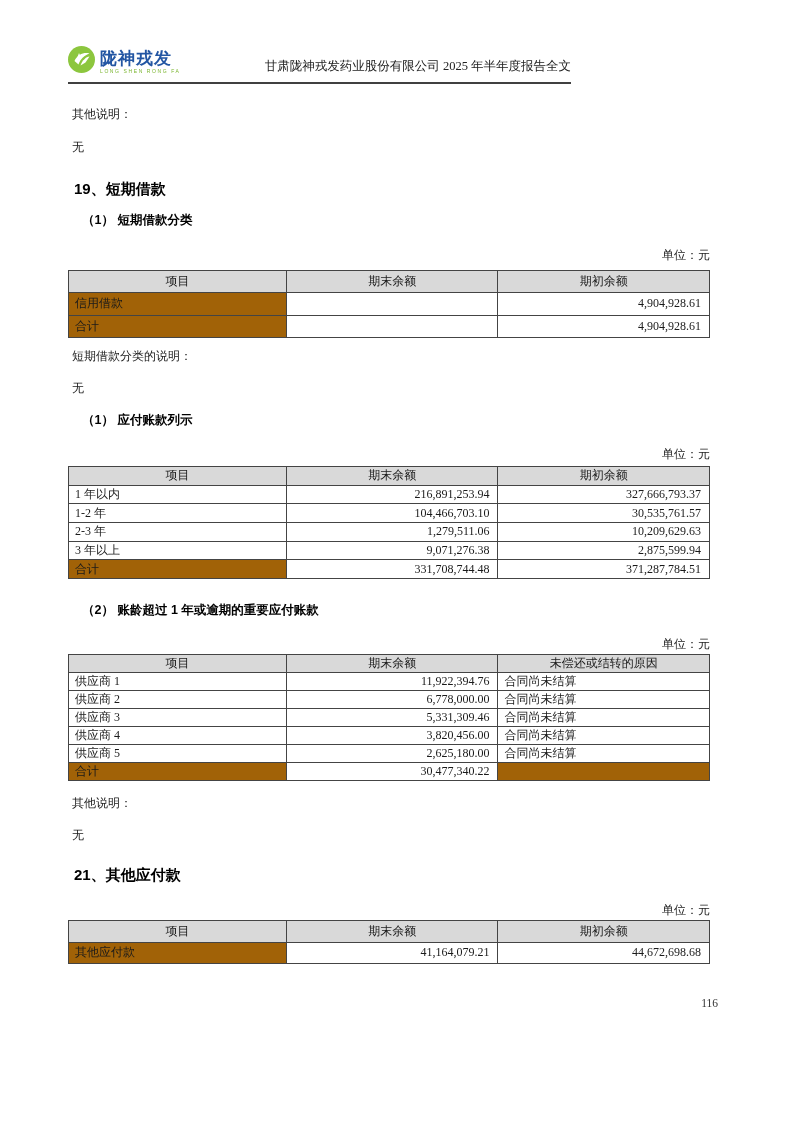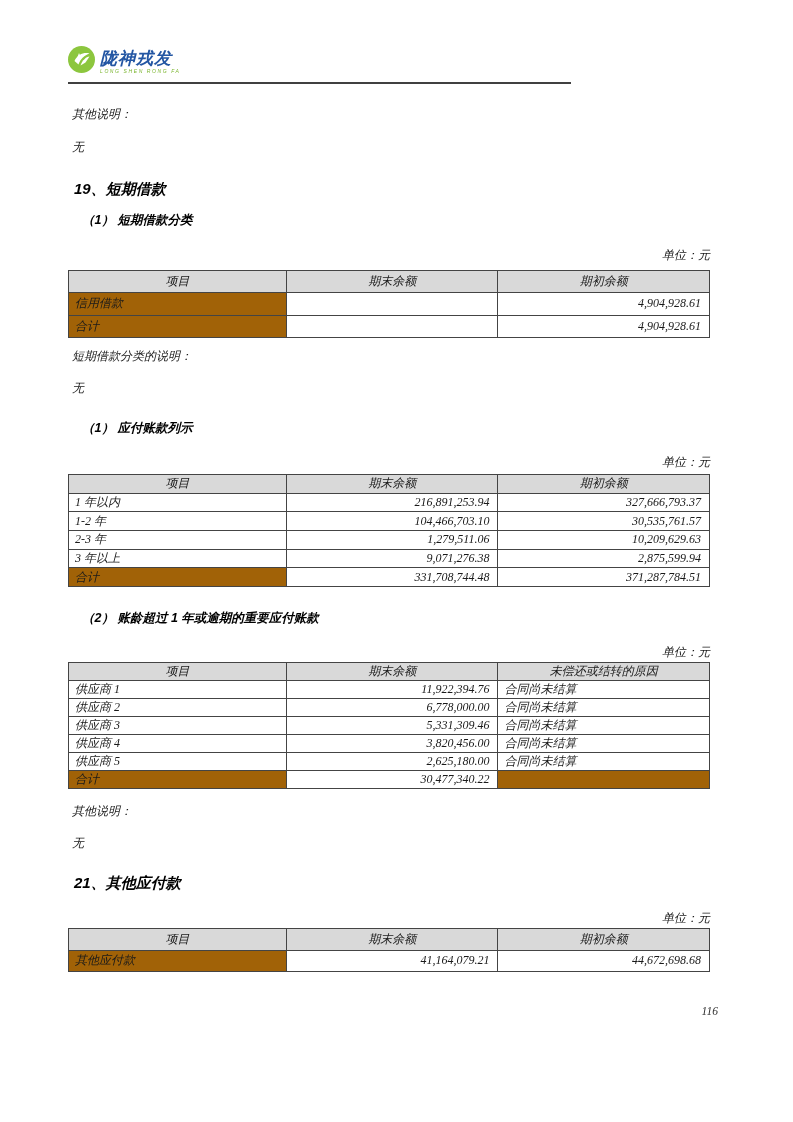--- a/index.html
+++ b/index.html
@@ -4,21 +4,21 @@
 <style>
   * { margin: 0; padding: 0; box-sizing: border-box; }
   html, body { background: #ffffff; }
   body {
     width: 793px; height: 1122px;
     font-family: "Liberation Serif", "DejaVu Serif", serif;
     color: #1a1a1a;
     overflow: hidden;
     position: relative;
   }
-  .page { padding: 46px 67px 0 68px; width: 638px; font-style: italic; }
+  .page { padding: 46px 67px 0 68px; width: 638px; }
 
   
   .hdr { display: flex; justify-content: space-between; align-items: flex-end; }
   .brand { display: flex; align-items: center; gap: 5px; }
   .brand-txt { display: flex; flex-direction: column; line-height: 1; }
   .brand-cn {
     font-family: "Liberation Sans", "DejaVu Sans", sans-serif;
     font-weight: bold; font-size: 17px; color: #2356a3; letter-spacing: 1px;
   }
   .brand-en {
@@ -45,21 +45,21 @@
   
   .mt-note1   { margin-top: 22px; }
   .mt-none1   { margin-top: 17px; }
   .mt-h19     { margin-top: 25px; }
   .mt-sub19   { margin-top: 14px; }
   .mt-unit19  { margin-top: 18px; }
   .mt-tbl1    { margin-top: 7px; }
   .mt-note19  { margin-top: 10px; }
   .mt-none19  { margin-top: 16px; }
   .mt-h20     { margin-top: 24px; }
-  .mt-sub20a  { margin-top: 24px; }
+  .mt-sub20a  { margin-top: 16px; }
   .mt-unit20a { margin-top: 17px; }
   .mt-tbl2    { margin-top: 4px; }
   .mt-sub20b  { margin-top: 23px; }
   .mt-unit20b { margin-top: 17px; }
   .mt-tbl3    { margin-top: 2px; }
   .mt-note20  { margin-top: 14px; }
   .mt-none20  { margin-top: 16px; }
   .mt-h21     { margin-top: 23px; }
   .mt-unit21  { margin-top: 18px; }
   .mt-tbl4    { margin-top: 2px; }
@@ -107,20 +107,21 @@
           <path d="M6.5 15 C9.5 8.5, 16 6, 21.5 7.5 C16.5 9.5, 12.5 12.5, 10.5 18.5 Z" fill="#ffffff"></path>
           <path d="M12.5 19.5 C14.5 14, 18 11, 21.5 10.5 L17.5 16.5 Z" fill="#ffffff"></path>
           <path d="M11 7 L13.5 12.5 L9.5 11 Z" fill="#ffffff"></path>
         </svg>
       </span>
       <span class="brand-txt">
         <span class="brand-cn">陇神戎发</span>
         <span class="brand-en">LONG SHEN RONG FA</span>
       </span>
     </div>
+    <div class="doc-title">甘肃陇神戎发药业股份有限公司 2025 年半年度报告全文</div>
   </div>
   <div class="hdr-rule"></div>
 
   <div class="body-text mt-note1">其他说明：</div>
   <div class="body-text mt-none1">无</div>
 
   <div class="h-main mt-h19">19、短期借款</div>
   <div class="h-sub mt-sub19">（1） 短期借款分类</div>
   <div class="unit-row mt-unit19">单位：元</div>
   <table class="fin t-tall mt-tbl1">

